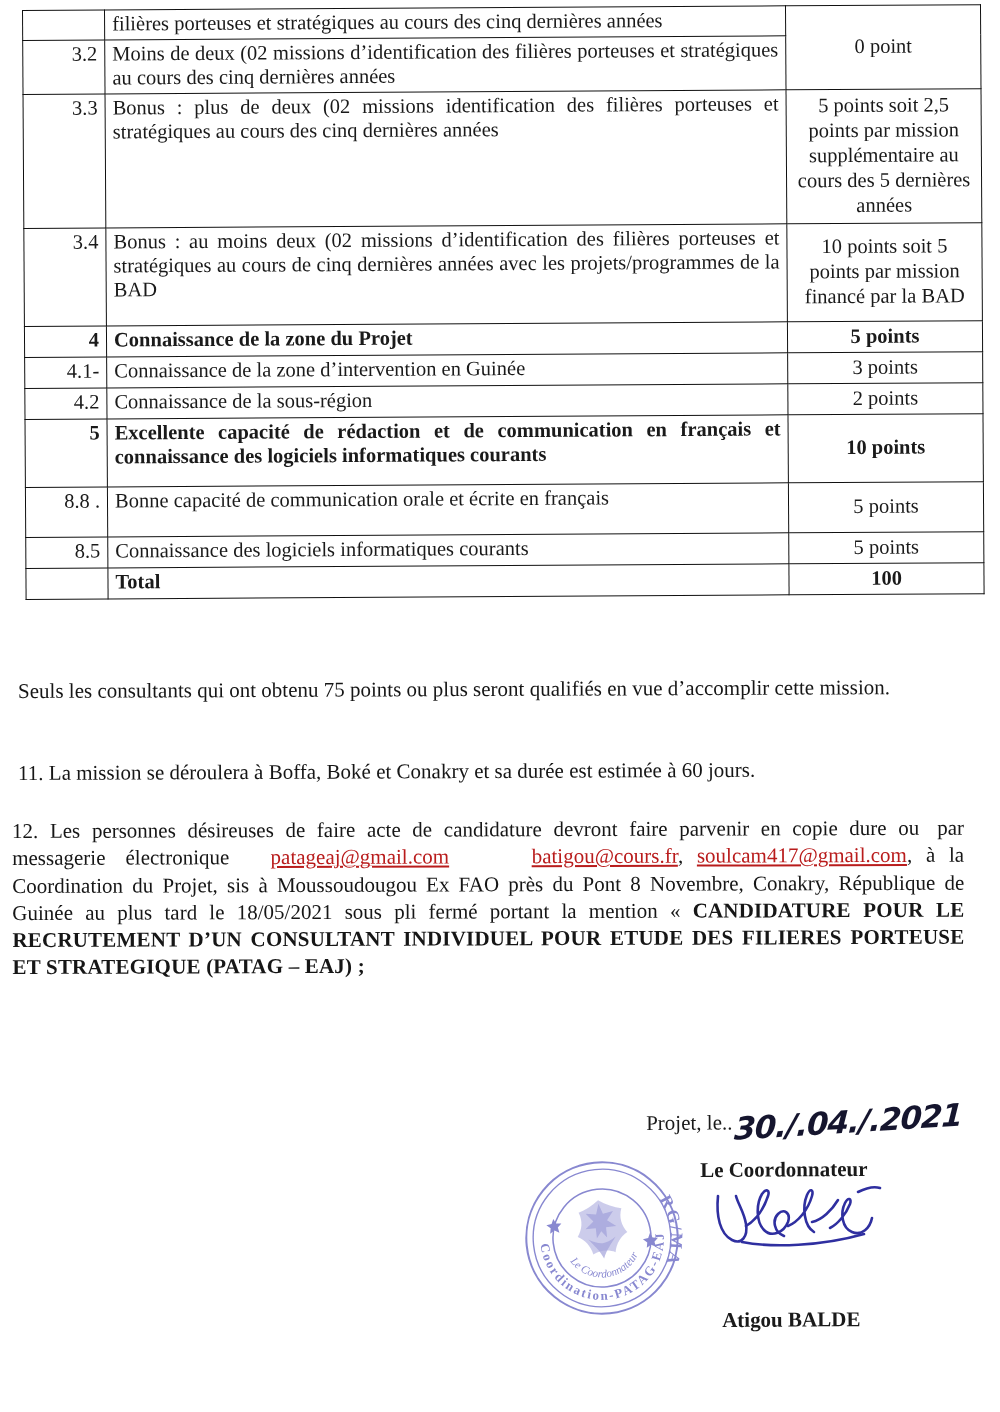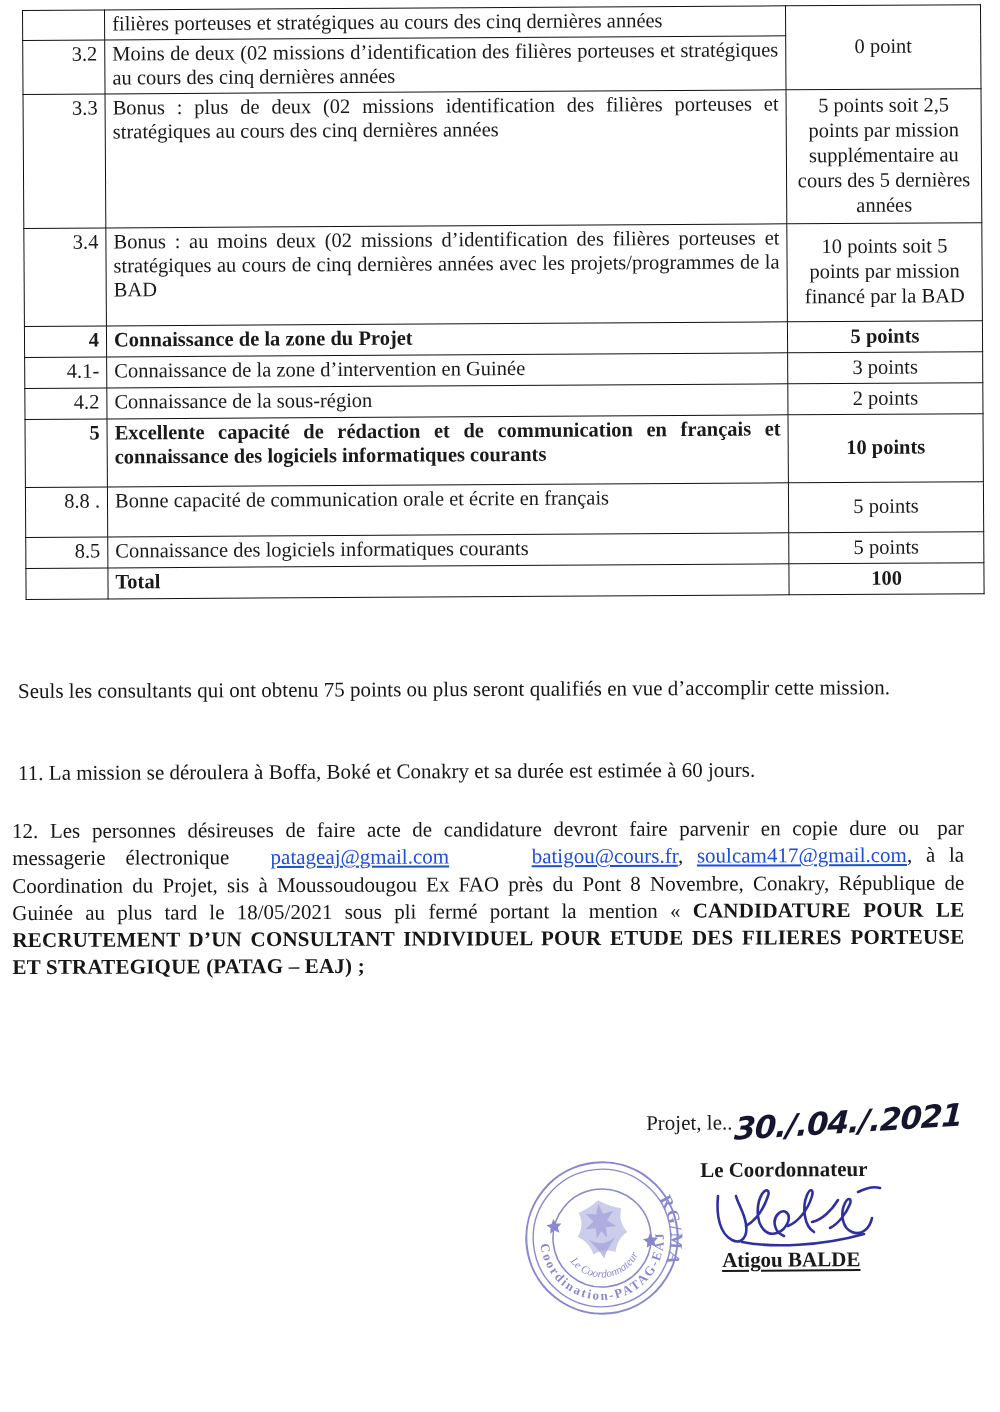--- a/index.html
+++ b/index.html
@@ -73,21 +73,21 @@
     line-height: 1.30;
     text-align: justify;
     text-justify: inter-word;
     color: #161616;
   }
   .p-seuls { left: 18px; top: 678px;  width: 938px; transform: rotate(-0.25deg); transform-origin: 0 0;}
   .p-11    { left: 18px; top: 760px;  width: 938px; transform: rotate(-0.25deg); transform-origin: 0 0;}
   .p-12    { left: 12px; top: 818px;  width: 952px; transform: rotate(-0.2deg);  transform-origin: 0 0;}
 
   .mail {
-    color: #1d4ed8;
+    color: #b91c1c;
     text-decoration: underline;
     text-underline-offset: 2px;
     margin-top: 6px;
   }
   .b { font-weight: normal; }
   .caps {
     font-weight: bold;
     letter-spacing: 0.2px;
   }
   .wide-words { word-spacing: 0.30em; }
@@ -132,24 +132,23 @@
     left: 712px;
     top: 1182px;
     width: 190px;
     height: 75px;
     pointer-events: none;
   }
 
   .signer-name {
     position: absolute;
     left: 722px;
-    top: 1248px;
+    top: 1308px;
     font-size: 21px;
     font-weight: bold;
-    text-decoration: underline;
     text-underline-offset: 3px;
     white-space: nowrap;
     transform: rotate(-0.4deg);
     transform-origin: 0 0;
   }
 
   
   .stamp {
     position: absolute;
     left: 516px;

